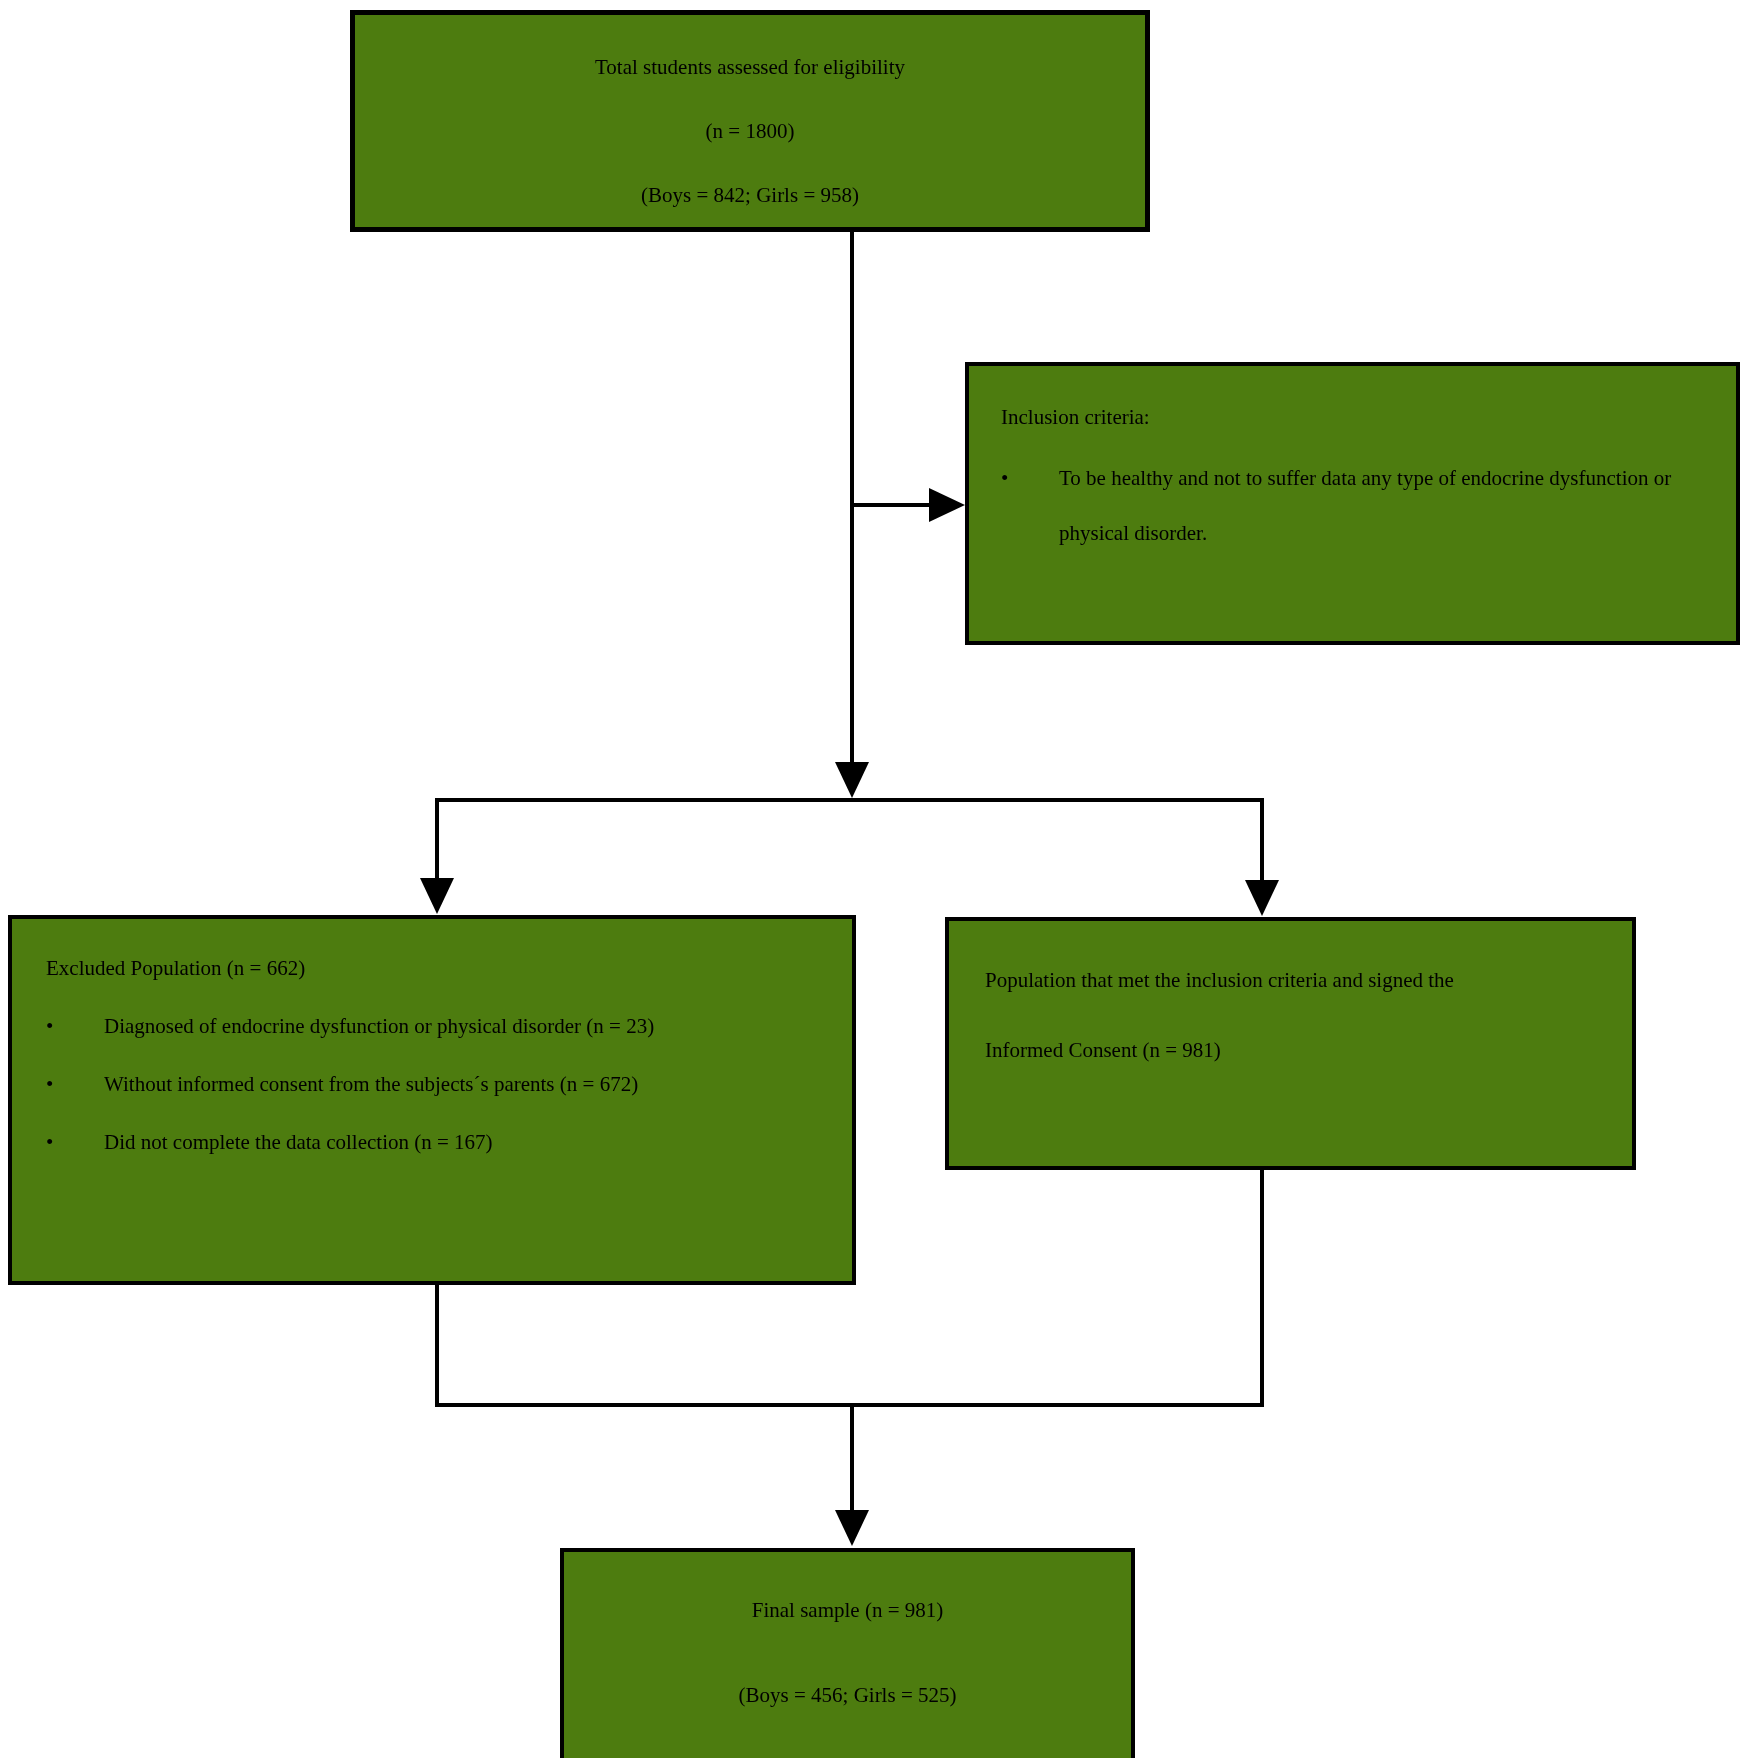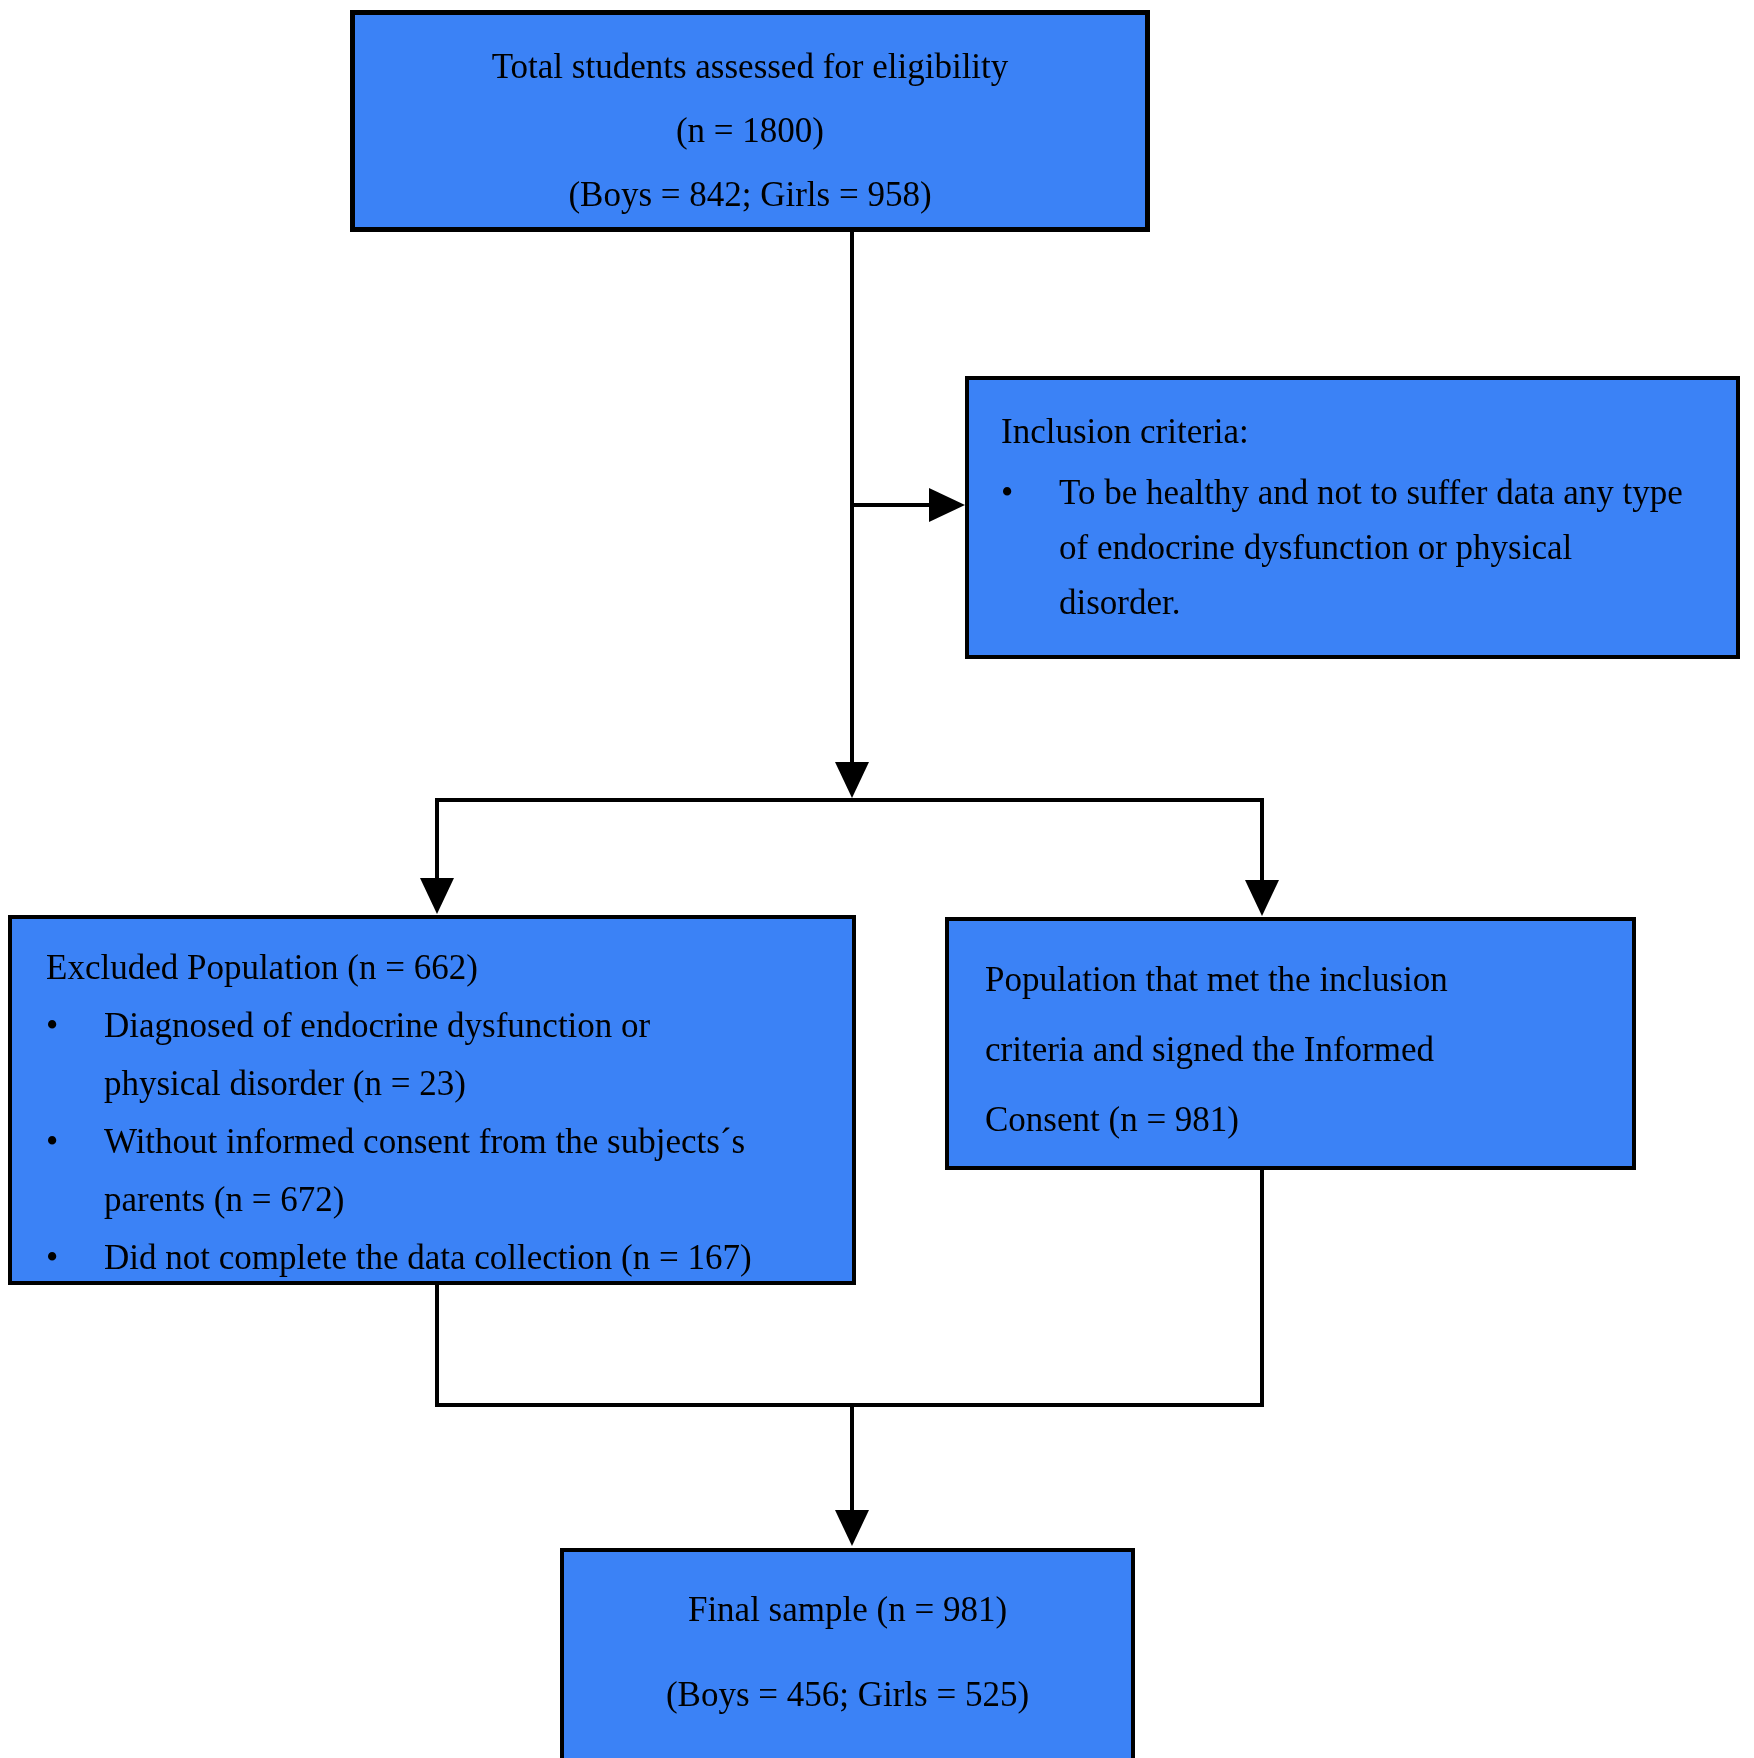--- a/index.html
+++ b/index.html
@@ -8,23 +8,23 @@
     width: 1754px;
     height: 1758px;
     background: #ffffff;
     font-family: "Liberation Serif", "DejaVu Serif", serif;
     color: #000000;
     overflow: hidden;
   }
   .box {
     position: absolute;
     border: 4px solid #000000;
-    background: #3b82f6;
+    background: #4d7c0f;
     box-sizing: border-box;
-    font-size: 35px;
+    font-size: 21px;
   }
   .line { position: absolute; background: #000000; }
   .arrow-down {
     position: absolute; width: 0; height: 0;
     border-left: 17px solid transparent;
     border-right: 17px solid transparent;
     border-top: 36px solid #000000;
   }
   .arrow-right {
     position: absolute; width: 0; height: 0;
@@ -35,21 +35,21 @@
 
   
   .top-box {
     left: 350px; top: 10px; width: 800px; height: 222px;
     text-align: center; padding-top: 20px; line-height: 64px;
     border-width: 5px;
   }
 
   
   .inclusion-box {
-    left: 965px; top: 376px; width: 775px; height: 283px;
+    left: 965px; top: 362px; width: 775px; height: 283px;
     padding: 24px 20px 0 32px; line-height: 55px;
   }
   .inclusion-box .title { margin-bottom: 6px; }
 
   
   .excluded-box {
     left: 8px; top: 915px; width: 848px; height: 370px;
     padding: 20px 10px 0 34px; line-height: 58px;
   }
 

